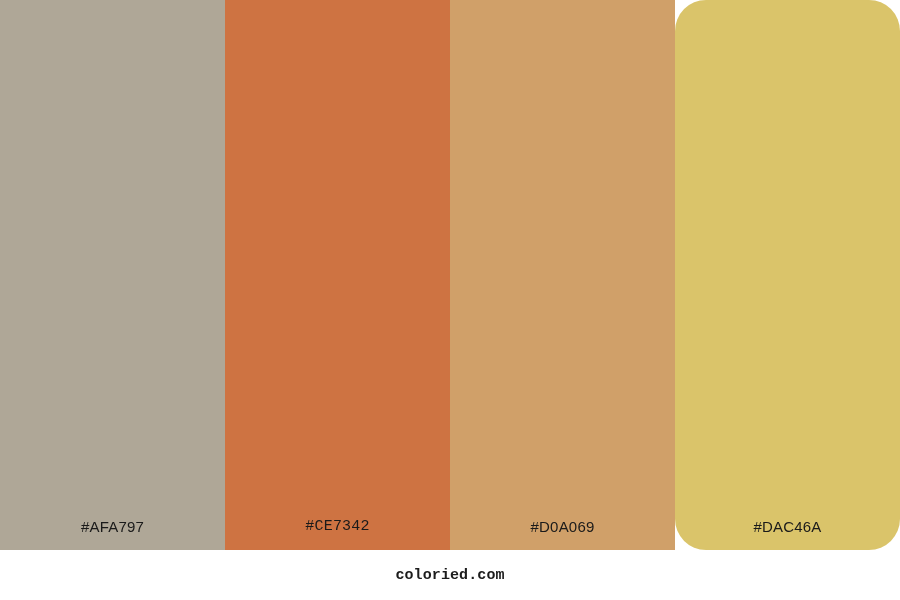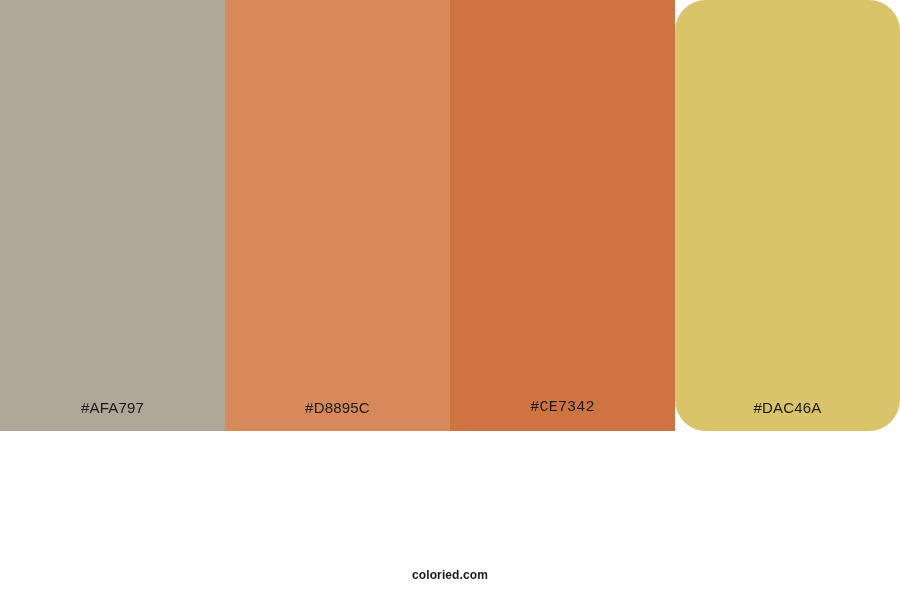--- a/index.html
+++ b/index.html
@@ -24,21 +24,21 @@
 
   #swatch-strip {
     width: 900px;
     height: 550px;
     display: flex;
     flex-direction: row;
   }
 
   .swatch {
     flex: 1 1 180px;
-    height: 431px;
+    height: 550px;
     position: relative;
     display: flex;
     align-items: flex-end;
     justify-content: center;
   }
 
   .swatch-label {
     display: block;
     width: 100%;
     text-align: center;
@@ -55,47 +55,47 @@
   #site-footer {
     width: 900px;
     height: 50px;
     background: #ffffff;
     display: flex;
     align-items: center;
     justify-content: center;
   }
 
   #footer-brand {
-    font-family: Liberation Sans, sans-serif;
-    font-size: 12px;
+    font-family: Liberation Mono, monospace;
+    font-size: 15px;
     font-weight: 600;
     color: #1c1c1c;
     letter-spacing: 0.1px;
     line-height: 1;
   }
 </style>
 </head>
 <body>
 
 <div id="palette-page">
 
   <div id="swatch-strip">
 
     <div class="swatch" style="background-color: rgb(175, 167, 151);">
       <span class="swatch-label" style="color: rgb(26, 26, 26);">#AFA797</span>
     </div>
 
-    <div class="swatch" style="background-color: rgb(216, 137, 92);">
-      <span class="swatch-label" style="color: rgb(26, 26, 26);">#D8895C</span>
-    </div>
 
     <div class="swatch" style="background-color: rgb(206, 115, 66);">
       <span class="swatch-label" style="color: rgb(26, 26, 26); font-family: Liberation Mono, monospace;">#CE7342</span>
     </div>
 
+    <div class="swatch" style="background-color: rgb(208, 160, 105);">
+      <span class="swatch-label" style="color: rgb(26, 26, 26);">#D0A069</span>
+    </div>
 
     <div class="swatch" style="background-color: rgb(218, 196, 106); border-radius: 31px;">
       <span class="swatch-label" style="color: rgb(26, 26, 26);">#DAC46A</span>
     </div>
 
   </div>
 
   <div id="site-footer" style="background-color: rgb(255, 255, 255);">
     <span id="footer-brand" style="color: rgb(28, 28, 28);">coloried.com</span>
   </div>

